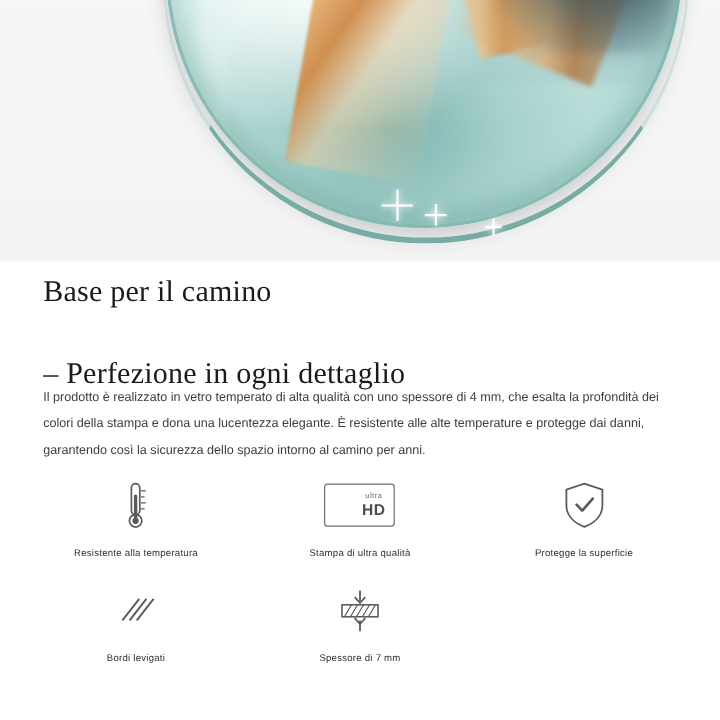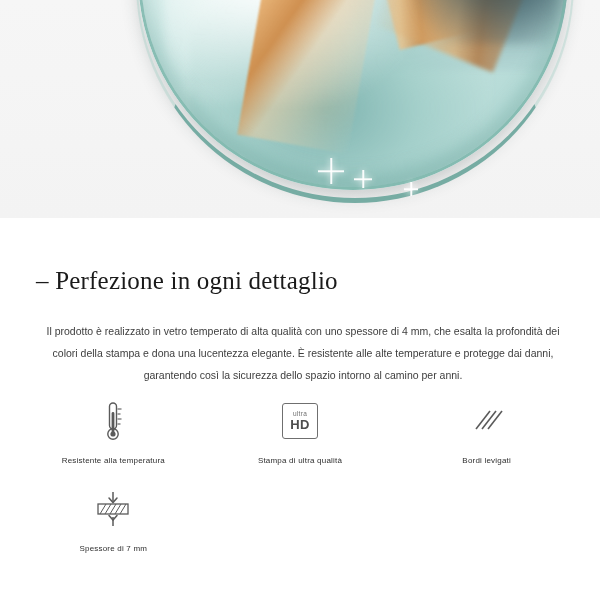--- a/index.html
+++ b/index.html
@@ -176,21 +176,21 @@
   .headline .l2 { display: block; margin-top: 37px; }
 
   .paragraph {
     position: absolute;
     left: 36px;
     top: 320px;
     width: 534px;
     font-size: 10.5px;
     line-height: 22px;
     color: #3d3d3d;
-    text-align: center;
+    text-align: left;
   }
 
   
   .features {
     position: absolute;
     left: 20px;
     top: 398px;
     width: 560px;
     display: grid;
     grid-template-columns: repeat(3, 1fr);
@@ -220,20 +220,21 @@
   .ultra-hd {
     width: 34px;
     height: 34px;
     border: 1.6px solid #6f6f6f;
     border-radius: 3px;
     display: flex;
     flex-direction: column;
     align-items: center;
     justify-content: center;
     line-height: 1;
+    padding-left: 23px;
   }
   .ultra-hd .u {
     font-size: 6.5px;
     color: #6f6f6f;
     letter-spacing: 0.3px;
   }
   .ultra-hd .hd {
     font-size: 13px;
     font-weight: bold;
     color: #4d4d4d;
@@ -263,20 +264,21 @@
       <div class="plate-rim"></div>
     </div>
     <div class="plate-edge"></div>
 
     <div class="sparkle s1"></div>
     <div class="sparkle s2"></div>
     <div class="sparkle s3"></div>
   </div>
 
   <div class="headline">
+    <span>Base per il camino</span>
     <span class="l2">– Perfezione in ogni dettaglio</span>
   </div>
 
   <div class="paragraph">Il prodotto è realizzato in vetro temperato di alta qualità con uno spessore di 4 mm, che esalta la profondità dei colori della stampa e dona una lucentezza elegante. È resistente alle alte temperature e protegge dai danni, garantendo così la sicurezza dello spazio intorno al camino per anni.</div>
 
   <div class="features">
 
     <div class="feature">
       <div class="feature-icon">
         <svg width="22" height="42" viewBox="0 0 22 42">
@@ -296,20 +298,29 @@
     <div class="feature">
       <div class="feature-icon">
         <div class="ultra-hd">
           <span class="u">ultra</span>
           <span class="hd">HD</span>
         </div>
       </div>
       <div class="feature-label">Stampa di ultra qualità</div>
     </div>
 
+    <div class="feature">
+      <div class="feature-icon">
+        <svg width="38" height="42" viewBox="0 0 38 42">
+          <path d="M19 3 L34 8 V21 C34 30 27 36 19 39 C11 36 4 30 4 21 V8 Z" fill="none" stroke="#5a5a5a" stroke-width="1.5"></path>
+          <path d="M12.5 20.5 L17.2 25.5 L26 15.5" fill="none" stroke="#5a5a5a" stroke-width="2.2" stroke-linecap="round" stroke-linejoin="round"></path>
+        </svg>
+      </div>
+      <div class="feature-label">Protegge la superficie</div>
+    </div>
 
 
     <div class="feature">
       <div class="feature-icon">
         <svg width="34" height="32" viewBox="0 0 34 32">
           <line x1="6" y1="24" x2="20" y2="6" stroke="#5a5a5a" stroke-width="1.6"></line>
           <line x1="12" y1="24" x2="26" y2="6" stroke="#5a5a5a" stroke-width="1.6"></line>
           <line x1="18" y1="24" x2="32" y2="6" stroke="#5a5a5a" stroke-width="1.6"></line>
         </svg>
       </div>

